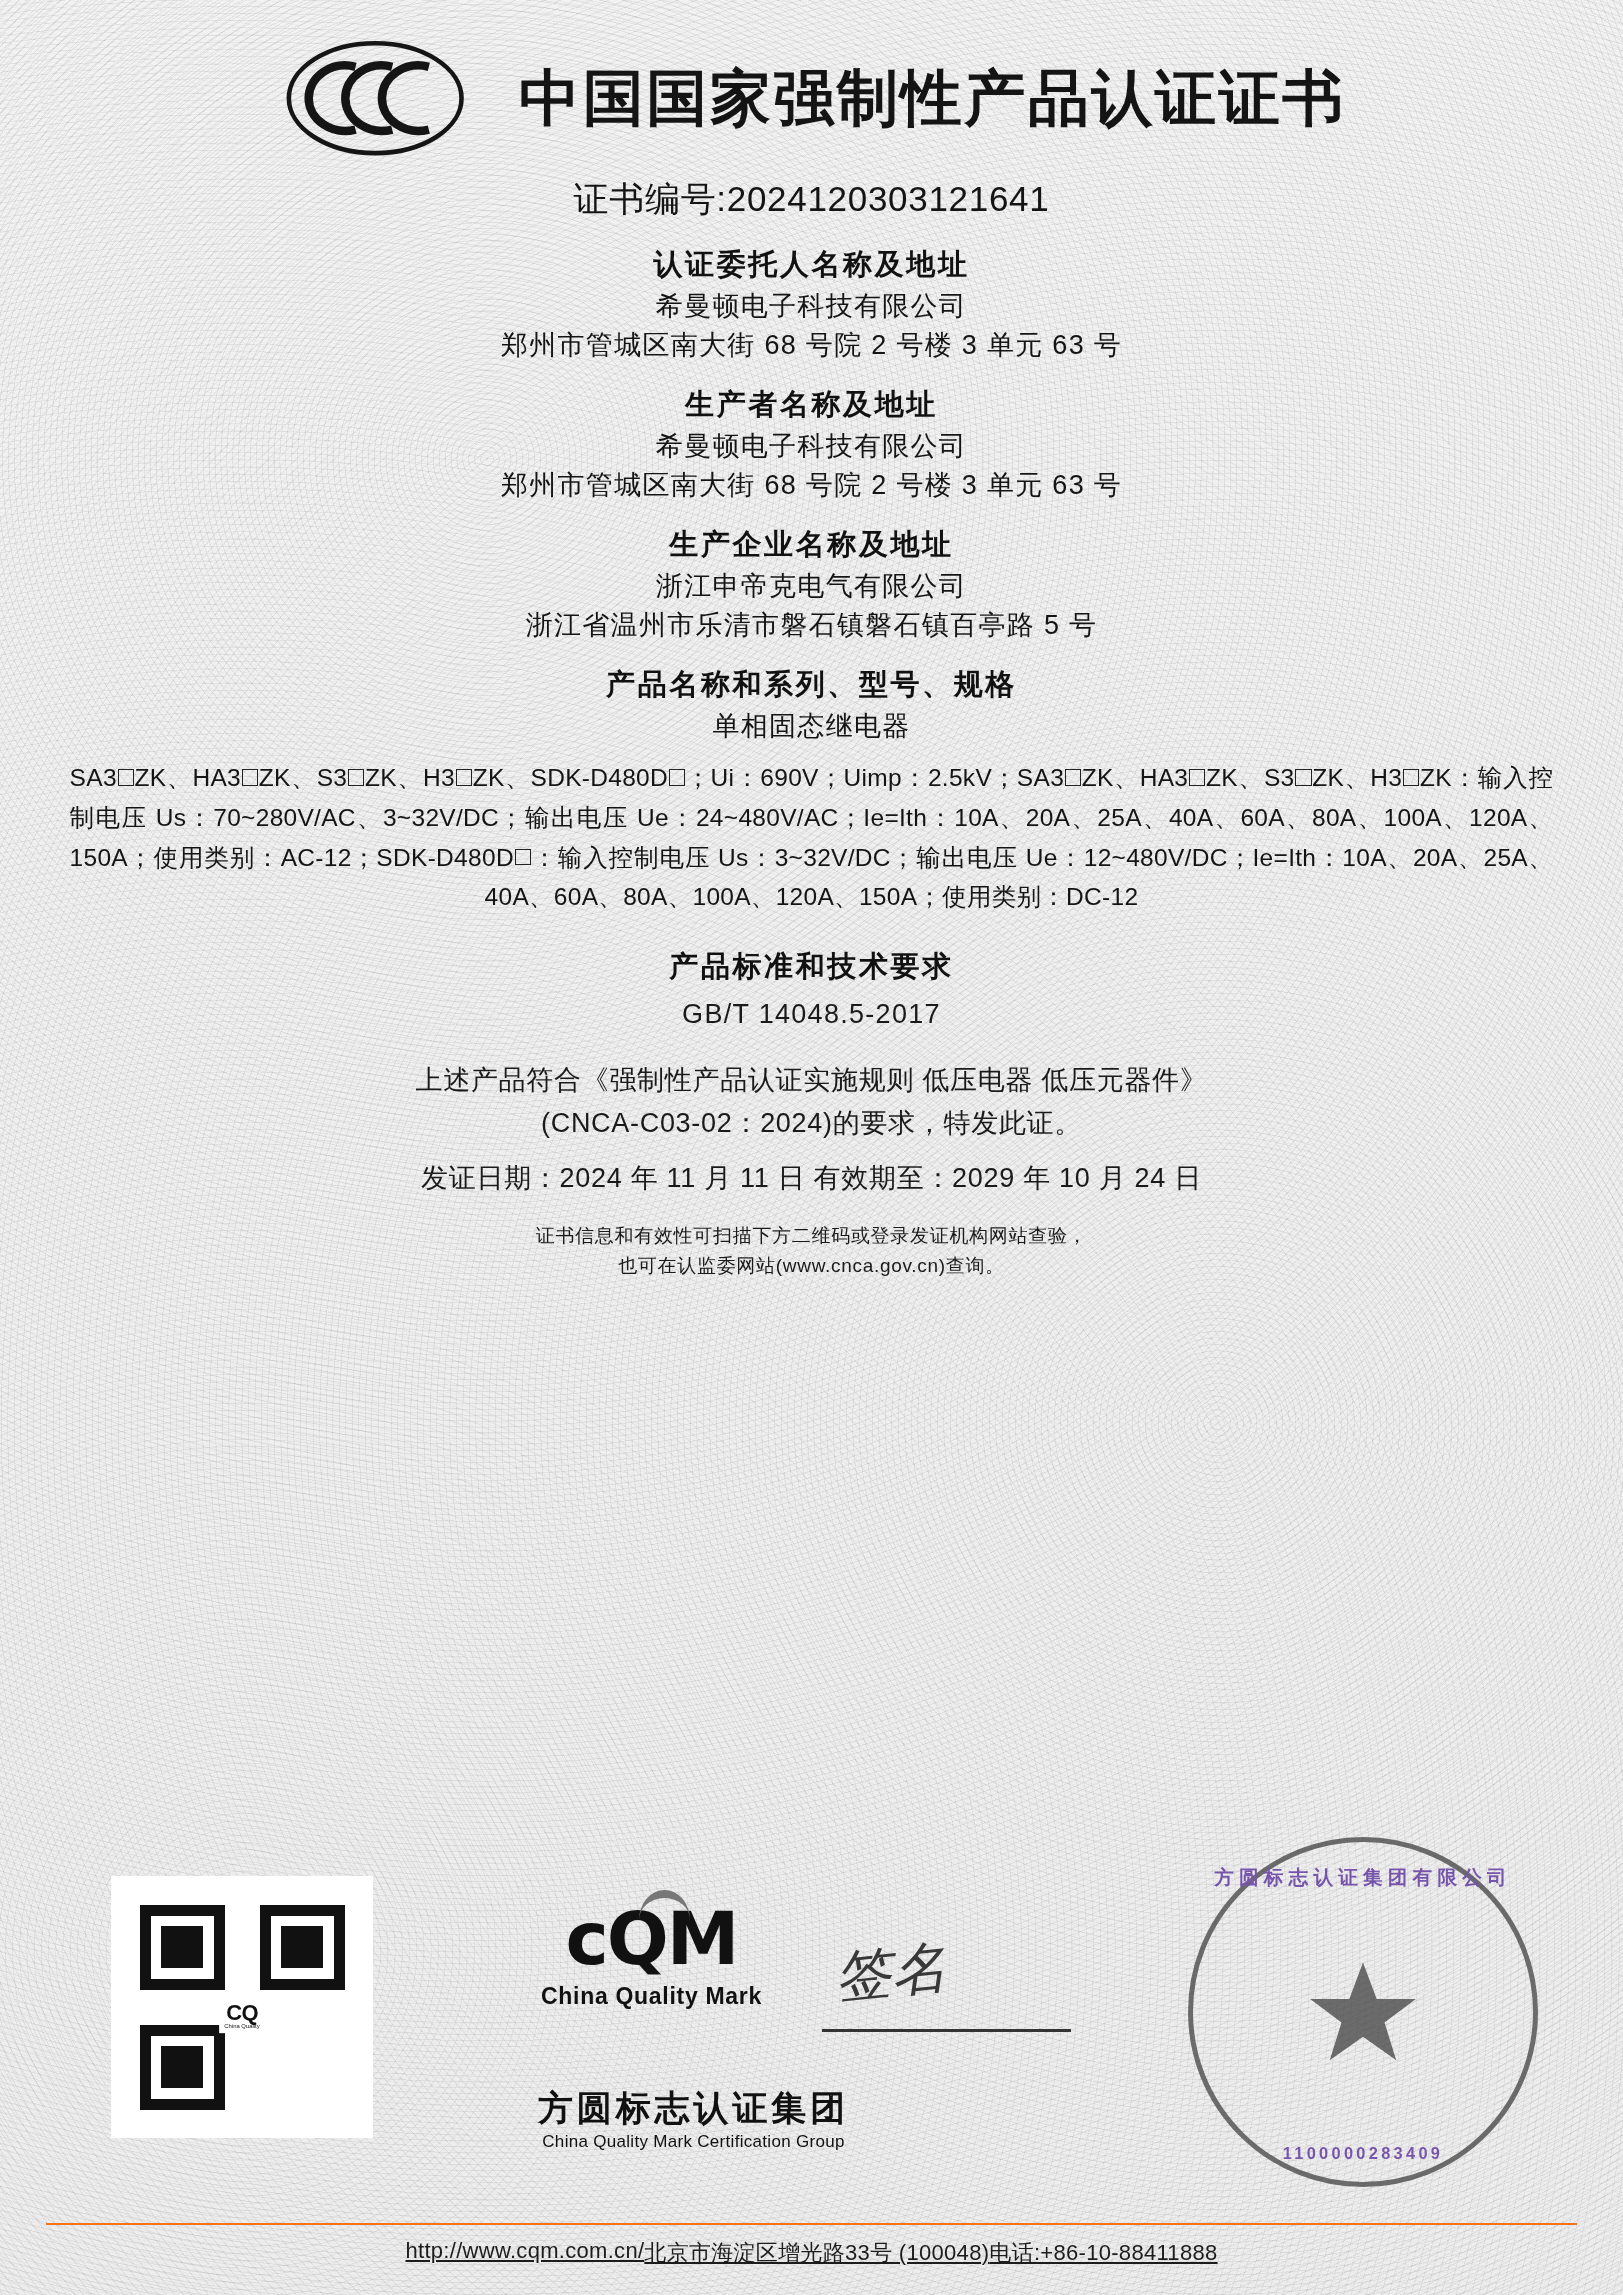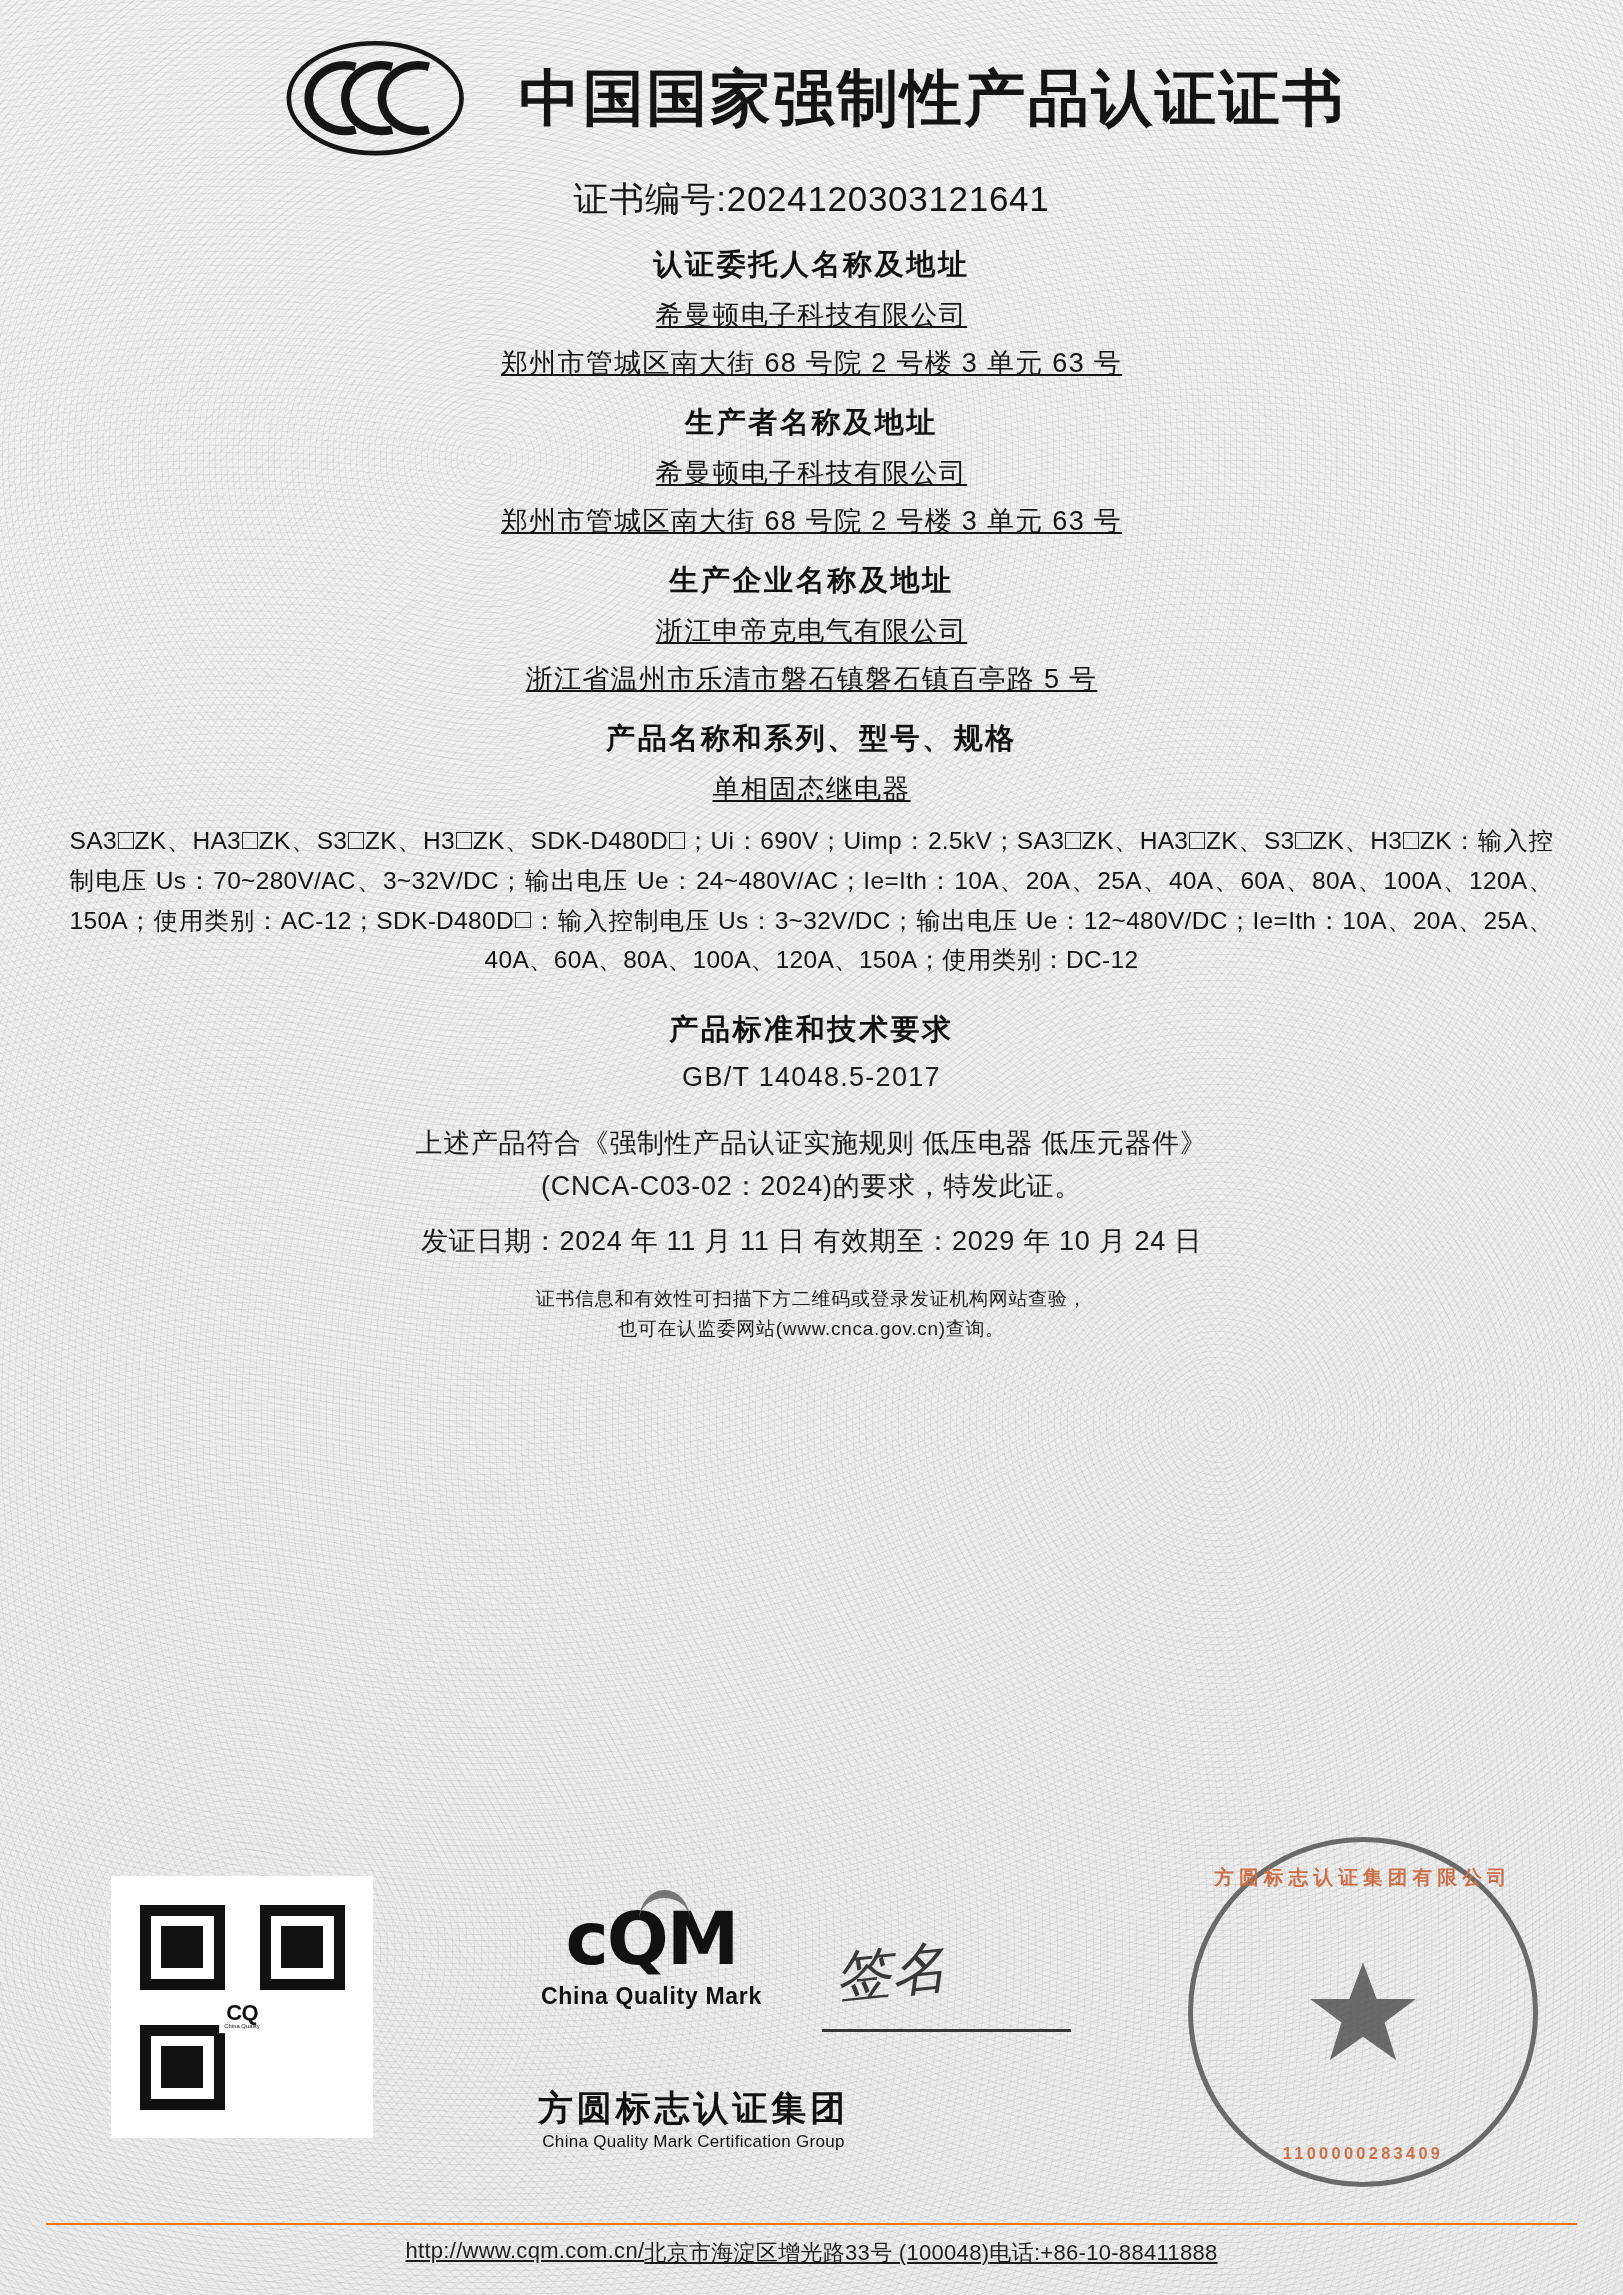--- a/index.html
+++ b/index.html
@@ -71,24 +71,23 @@
     margin-top: 22px;
   }
   .section-title {
     font-size: 29px;
     font-weight: 700;
     letter-spacing: 2.6px;
     color: #111;
   }
   .section-line {
     font-size: 27px;
-    margin-top: 12px;
+    margin-top: 3px;
     letter-spacing: 1.3px;
     color: #141414;
-    text-decoration: underline;
   }
 
   .prod-spec {
     margin: 14.4px 23.6px 0 23.6px;
     font-size: 24.5px;
     line-height: 1.62;
     text-align: justify;
     text-align-last: center;
     letter-spacing: 0.3px;
     color: #141414;
@@ -295,21 +294,21 @@
     top: 50%;
     transform: translate(-50%,-50%);
     width: 0;
     height: 0;
   }
   .seal-star svg { position: absolute; left: -60px; top: -60px; }
   .seal-text-top, .seal-text-bottom {
     position: absolute;
     left: 0; right: 0;
     text-align: center;
-    color: #c2410c;
+    color: #4c1d95;
     font-weight: 700;
   }
   .seal-text-top { top: 22px; font-size: 19.6px; letter-spacing: 5.2px; }
   .seal-text-bottom { bottom: 18.3px; font-size: 16.4px; letter-spacing: 3.3px; }
 
   
   .footer {
     position: absolute;
     left: 46px;
     right: 46px;

